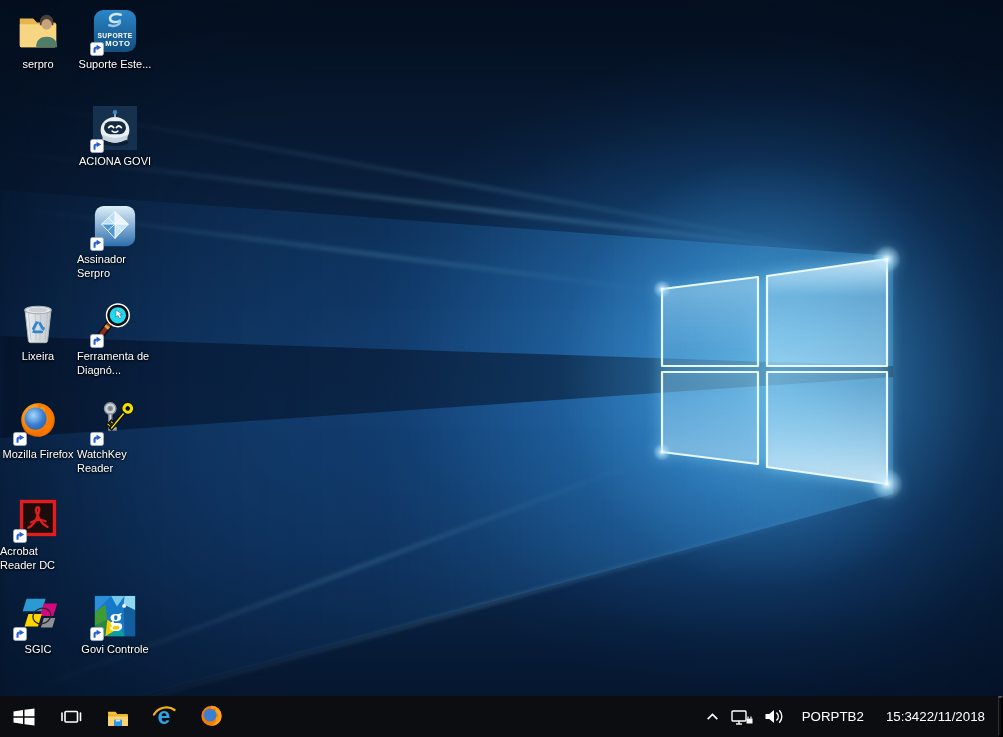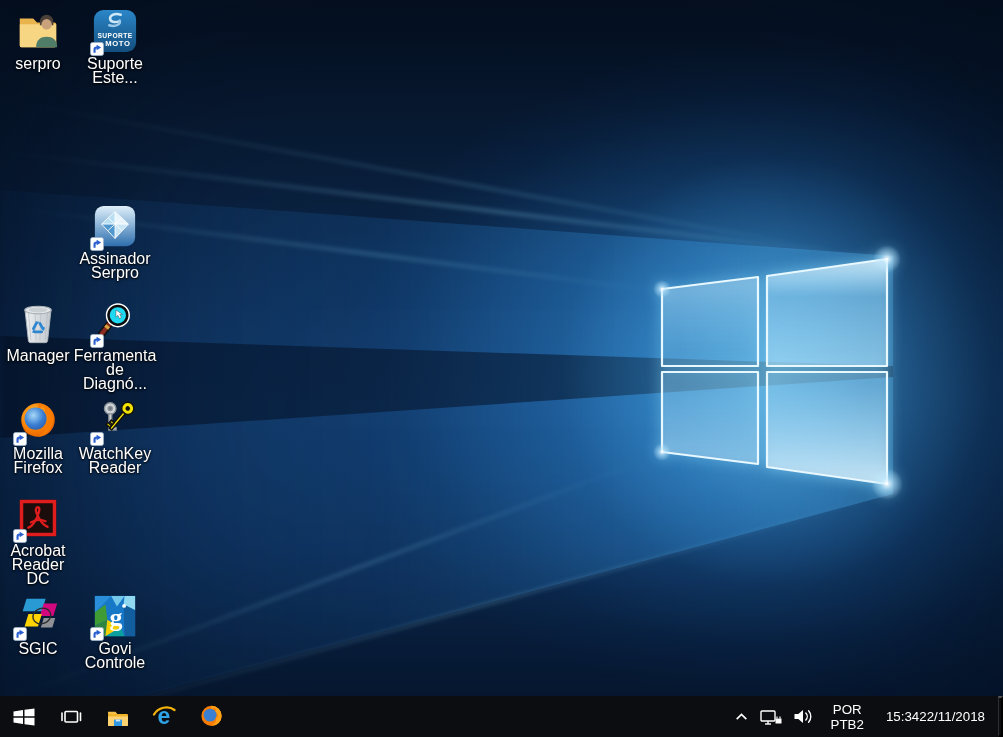--- a/index.html
+++ b/index.html
@@ -40,22 +40,22 @@
   .wp-logo { position:absolute; left:640px; top:230px; filter:drop-shadow(0 0 7px rgba(140,220,255,.85)); }
 
   
   .dicon {
     position:absolute; width:76px; height:94px;
     display:flex; flex-direction:column; align-items:center; cursor:default;
   }
   .dicon .glyph { position:relative; width:46px; height:46px; flex:0 0 46px; }
   .dicon .glyph svg.main { display:block; }
   .dicon .label {
-    margin-top:3px; max-width:84px; text-align:center;
-    font-size:16px; line-height:14px; color:#fff;
+    margin-top:3px; max-width:84px; text-align:left;
+    font-size:11px; line-height:14px; color:#fff;
     text-shadow:0 1px 2px rgba(0,0,0,.95), 0 0 3px rgba(0,0,0,.8);
   }
   .shortcut-arrow { position:absolute; left:-2px; bottom:-2px; }
 
   
   .taskbar {
     position:absolute; left:0; right:0; bottom:0; height:41px;
     background:#0c0d11; display:flex; align-items:stretch; z-index:5;
   }
   .tb-left { display:flex; align-items:stretch; }
@@ -64,21 +64,21 @@
     background:transparent; border:none; padding:0; cursor:pointer;
   }
   .tray {
     margin-left:auto; display:flex; align-items:center; height:100%;
     color:#fff; font-size:12px;
   }
   .tray-btn {
     height:100%; display:flex; align-items:center; justify-content:center;
     padding:0 5px; background:transparent; border:none; cursor:pointer; color:#fff;
   }
-  .tray-text { display:flex; flex-direction:column; align-items:center; line-height:15px; padding:0 6px; }
+  .tray-text { display:flex; flex-direction:row; align-items:center; line-height:15px; padding:0 6px; }
   .tray-clock { display:flex; flex-direction:row; align-items:flex-end; line-height:15px; padding:0 8px 0 6px; }
   .show-desktop { width:5px; height:100%; border-left:1px solid rgba(255,255,255,.14); background:transparent; cursor:pointer; }
 </style>
 </head>
 <body>
 
 <div class="screen">
 
   <div class="wallpaper">
     <div class="wp-base"></div>
@@ -158,20 +158,41 @@
       </svg>
       <svg class="shortcut-arrow" width="14" height="14" viewBox="0 0 14 14">
         <rect x="0.5" y="0.5" width="13" height="13" rx="2" fill="#fff" stroke="#9ab0c8" stroke-width="0.8"></rect>
         <path d="M3.5 10.8 L3.5 7.2 Q3.5 4.4 6.6 4.4 L6.6 2.8 L11.2 5.5 L6.6 8.2 L6.6 6.6 Q5.6 6.6 5.6 7.8 L5.6 10.8 Z" fill="#2a5fd0"></path>
       </svg>
     </div>
     <div class="label">Suporte Este...</div>
   </div>
 
 
+  <div class="dicon" style="left:77px;top:105px">
+    <div class="glyph">
+      <svg class="main" width="46" height="46" viewBox="0 0 48 48">
+        <rect x="1" y="1" width="46" height="46" fill="#16314e"></rect>
+        <ellipse cx="24" cy="39" rx="14" ry="4" fill="#0d2136"></ellipse>
+        <rect x="23" y="8" width="2" height="5" fill="#9fb3c2"></rect>
+        <circle cx="24" cy="7.5" r="2.3" fill="#3d88c4"></circle>
+        <ellipse cx="24" cy="26" rx="15" ry="13.5" fill="#e9eff3"></ellipse>
+        <path d="M11 31 q13 7 26 0 v5 q-13 6 -26 0 z" fill="#c6d6e0"></path>
+        <rect x="12.5" y="17" width="23" height="13.5" rx="6.8" fill="#142b42"></rect>
+        <path d="M17.5 23.5 q2.5 -3.2 5 0" stroke="#fff" stroke-width="2" fill="none" stroke-linecap="round"></path>
+        <path d="M25.5 23.5 q2.5 -3.2 5 0" stroke="#fff" stroke-width="2" fill="none" stroke-linecap="round"></path>
+        <path d="M21 27.2 q3 2.6 6 0" stroke="#fff" stroke-width="1.6" fill="none" stroke-linecap="round"></path>
+      </svg>
+      <svg class="shortcut-arrow" width="14" height="14" viewBox="0 0 14 14">
+        <rect x="0.5" y="0.5" width="13" height="13" rx="2" fill="#fff" stroke="#9ab0c8" stroke-width="0.8"></rect>
+        <path d="M3.5 10.8 L3.5 7.2 Q3.5 4.4 6.6 4.4 L6.6 2.8 L11.2 5.5 L6.6 8.2 L6.6 6.6 Q5.6 6.6 5.6 7.8 L5.6 10.8 Z" fill="#2a5fd0"></path>
+      </svg>
+    </div>
+    <div class="label">ACIONA GOVI</div>
+  </div>
 
 
   <div class="dicon" style="left:77px;top:203px">
     <div class="glyph">
       <svg class="main" width="46" height="46" viewBox="0 0 48 48">
         <defs>
             <linearGradient id="asg" x1="0" y1="0" x2="0" y2="1">
               <stop offset="0" stop-color="#dff0fa"></stop>
               <stop offset="1" stop-color="#2e6fae"></stop>
             </linearGradient>
@@ -214,21 +235,21 @@
           <path d="M26 24.5 l3.2 5.6"></path>
           <path d="M20.5 33.2 h7.4"></path>
         </g>
         <g fill="#2f86d0">
           <polygon points="21.2,22.2 25.5,22.6 22.6,25.8"></polygon>
           <polygon points="31.2,28.2 30.2,32.4 27.4,29.2"></polygon>
           <polygon points="19.8,30.2 17.6,34 21.8,34.4"></polygon>
         </g>
       </svg>
     </div>
-    <div class="label">Manager</div>
+    <div class="label">Lixeira</div>
   </div>
 
   <div class="dicon" style="left:77px;top:300px">
     <div class="glyph">
       <svg class="main" width="46" height="46" viewBox="0 0 48 48">
         <line x1="19" y1="24" x2="9" y2="37" stroke="#101010" stroke-width="7.5" stroke-linecap="round"></line>
         <line x1="18.5" y1="24.5" x2="10" y2="35.5" stroke="#8a2a20" stroke-width="4.6" stroke-linecap="round"></line>
         <line x1="16.8" y1="26.8" x2="14.8" y2="29.4" stroke="#d7a73f" stroke-width="5"></line>
         <circle cx="27" cy="16" r="11.6" fill="none" stroke="#ffffff" stroke-width="2"></circle>
         <circle cx="27" cy="16" r="9.8" fill="#1fd9f2" stroke="#0d0d0d" stroke-width="2.6"></circle>

